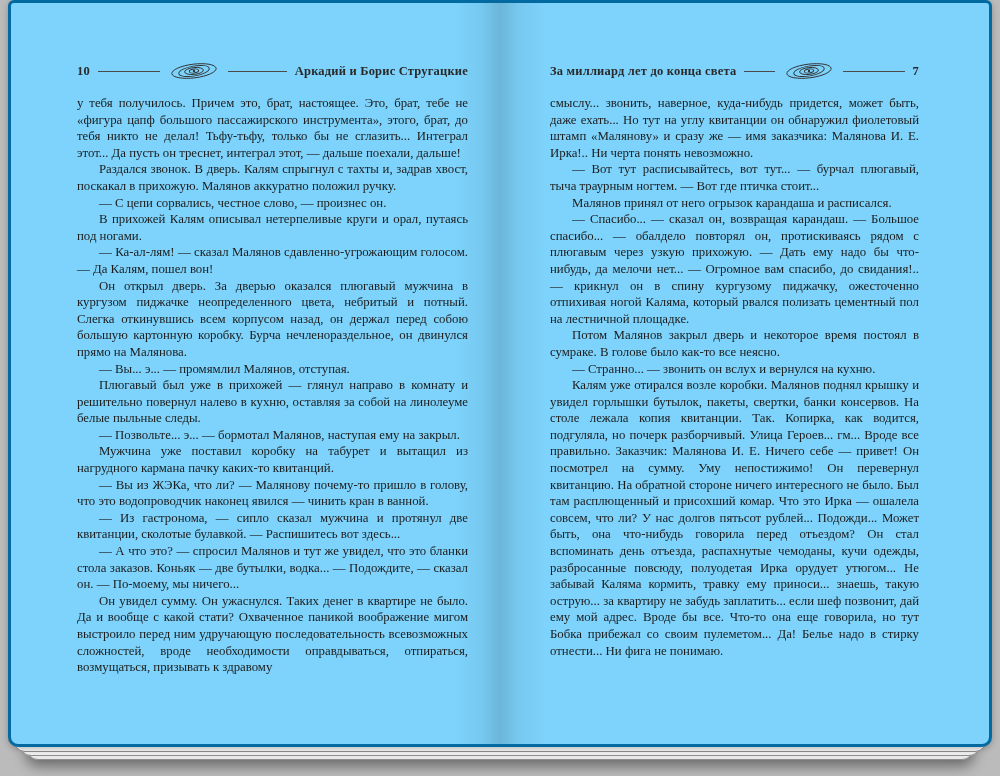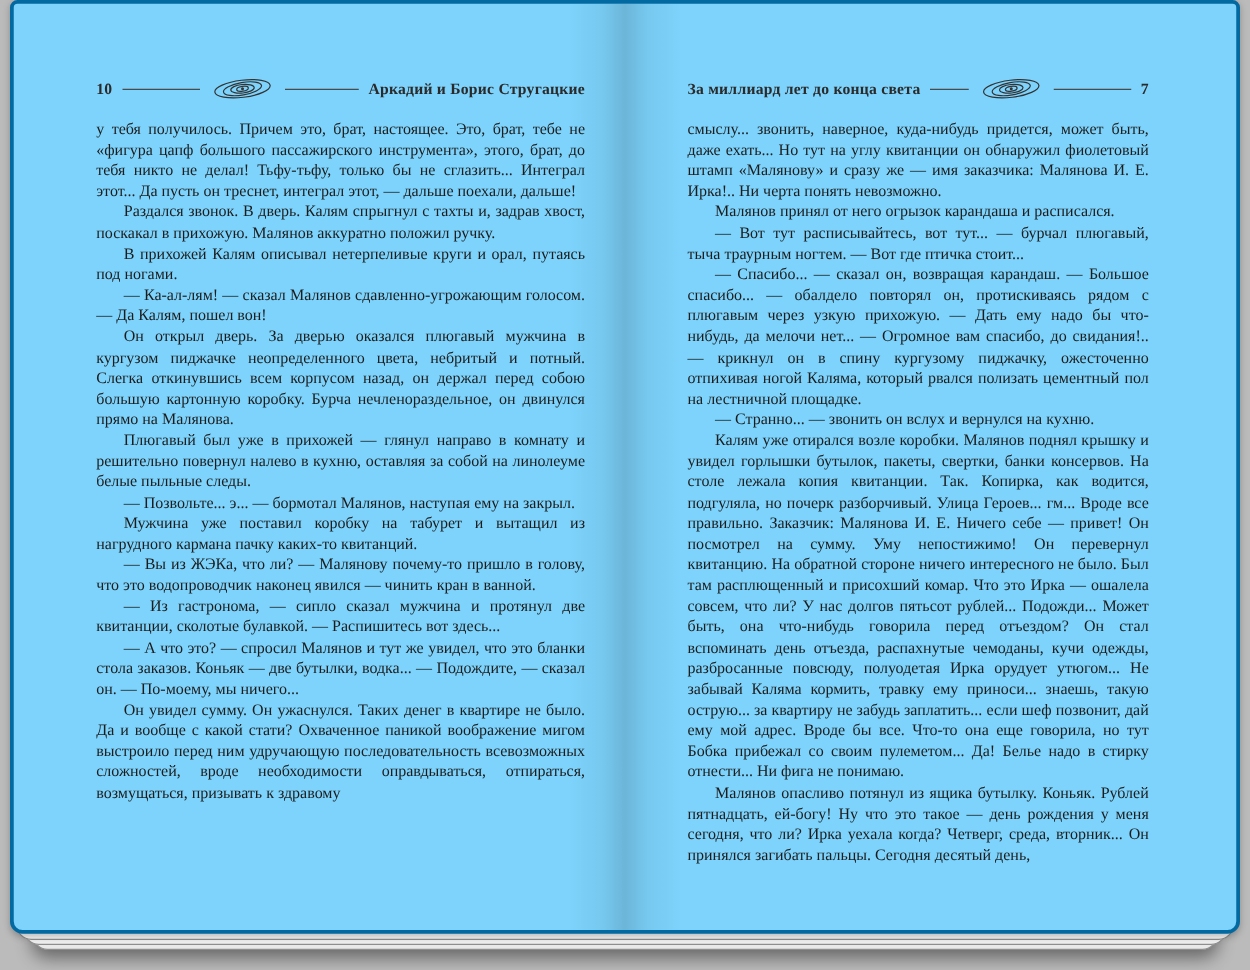--- a/index.html
+++ b/index.html
@@ -86,23 +86,25 @@
               </g>
               <circle cx="30" cy="14" r="1.4" fill="#333333"></circle>
             </svg>
           </span>
           <span class="rule flex"></span>
           <span>Аркадий и Борис Стругацкие</span>
         </div>
         <div class="pg-body">
             <p class="">у тебя получилось. Причем это, брат, настоящее. Это, брат, тебе не «фигура цапф большого пассажирского инструмента», этого, брат, до тебя никто не делал! Тьфу-тьфу, только бы не сглазить... Интеграл этот... Да пусть он треснет, интеграл этот, — дальше поехали, дальше!</p>
             <p class="indent">Раздался звонок. В дверь. Калям спрыгнул с тахты и, задрав хвост, поскакал в прихожую. Малянов аккуратно положил ручку.</p>
+            <p class="indent">— С цепи сорвались, честное слово, — произнес он.</p>
             <p class="indent">В прихожей Калям описывал нетерпеливые круги и орал, путаясь под ногами.</p>
             <p class="indent">— Ка-ал-лям! — сказал Малянов сдавленно-угрожающим голосом. — Да Калям, пошел вон!</p>
             <p class="indent">Он открыл дверь. За дверью оказался плюгавый мужчина в кургузом пиджачке неопределенного цвета, небритый и потный. Слегка откинувшись всем корпусом назад, он держал перед собою большую картонную коробку. Бурча нечленораздельное, он двинулся прямо на Малянова.</p>
+            <p class="indent">— Вы... э... — промямлил Малянов, отступая.</p>
             <p class="indent">Плюгавый был уже в прихожей — глянул направо в комнату и решительно повернул налево в кухню, оставляя за собой на линолеуме белые пыльные следы.</p>
             <p class="indent">— Позвольте... э... — бормотал Малянов, наступая ему на закрыл.</p>
             <p class="indent">Мужчина уже поставил коробку на табурет и вытащил из нагрудного кармана пачку каких-то квитанций.</p>
             <p class="indent">— Вы из ЖЭКа, что ли? — Малянову почему-то пришло в голову, что это водопроводчик наконец явился — чинить кран в ванной.</p>
             <p class="indent">— Из гастронома, — сипло сказал мужчина и протянул две квитанции, сколотые булавкой. — Распишитесь вот здесь...</p>
             <p class="indent">— А что это? — спросил Малянов и тут же увидел, что это бланки стола заказов. Коньяк — две бутылки, водка... — Подождите, — сказал он. — По-моему, мы ничего...</p>
             <p class="indent">Он увидел сумму. Он ужаснулся. Таких денег в квартире не было. Да и вообще с какой стати? Охваченное паникой воображение мигом выстроило перед ним удручающую последовательность всевозможных сложностей, вроде необходимости оправдываться, отпираться, возмущаться, призывать к здравому</p>
           </div>
       </div>
 
@@ -119,25 +121,25 @@
                 <ellipse cx="30" cy="14" rx="5.5" ry="2.3" transform="rotate(-9 30 14)"></ellipse>
               </g>
               <circle cx="30" cy="14" r="1.4" fill="#333333"></circle>
             </svg>
           </span>
           <span class="rule fixed"></span>
           <span>7</span>
         </div>
         <div class="pg-body">
             <p class="">смыслу... звонить, наверное, куда-нибудь придется, может быть, даже ехать... Но тут на углу квитанции он обнаружил фиолетовый штамп «Малянову» и сразу же — имя заказчика: Малянова И. Е. Ирка!.. Ни черта понять невозможно.</p>
+            <p class="indent">— Вот тут расписывайтесь, вот тут... — бурчал плюгавый, тыча траурным ногтем. — Вот где птичка стоит...</p>
             <p class="indent">Малянов принял от него огрызок карандаша и расписался.</p>
-            <p class="indent">— Вот тут расписывайтесь, вот тут... — бурчал плюгавый, тыча траурным ногтем. — Вот где птичка стоит...</p>
             <p class="indent">— Спасибо... — сказал он, возвращая карандаш. — Большое спасибо... — обалдело повторял он, протискиваясь рядом с плюгавым через узкую прихожую. — Дать ему надо бы что-нибудь, да мелочи нет... — Огромное вам спасибо, до свидания!.. — крикнул он в спину кургузому пиджачку, ожесточенно отпихивая ногой Каляма, который рвался полизать цементный пол на лестничной площадке.</p>
+            <p class="indent">Потом Малянов закрыл дверь и некоторое время постоял в сумраке. В голове было как-то все неясно.</p>
             <p class="indent">— Странно... — звонить он вслух и вернулся на кухню.</p>
             <p class="indent">Калям уже отирался возле коробки. Малянов поднял крышку и увидел горлышки бутылок, пакеты, свертки, банки консервов. На столе лежала копия квитанции. Так. Копирка, как водится, подгуляла, но почерк разборчивый. Улица Героев... гм... Вроде все правильно. Заказчик: Малянова И. Е. Ничего себе — привет! Он посмотрел на сумму. Уму непостижимо! Он перевернул квитанцию. На обратной стороне ничего интересного не было. Был там расплющенный и присохший комар. Что это Ирка — ошалела совсем, что ли? У нас долгов пятьсот рублей... Подожди... Может быть, она что-нибудь говорила перед отъездом? Он стал вспоминать день отъезда, распахнутые чемоданы, кучи одежды, разбросанные повсюду, полуодетая Ирка орудует утюгом... Не забывай Каляма кормить, травку ему приноси... знаешь, такую острую... за квартиру не забудь заплатить... если шеф позвонит, дай ему мой адрес. Вроде бы все. Что-то она еще говорила, но тут Бобка прибежал со своим пулеметом... Да! Белье надо в стирку отнести... Ни фига не понимаю.</p>
-            <p class="indent">Малянов опасливо потянул из ящика бутылку. Коньяк. Рублей пятнадцать, ей-богу! Ну что это такое — день рождения у меня сегодня, что ли? Ирка уехала когда? Четверг, среда, вторник... Он принялся загибать пальцы. Сегодня десятый день,</p>
           </div>
       </div>
 
       <div class="spine"></div>
     </div>
   </div>
 </div>
 
 </body></html>

